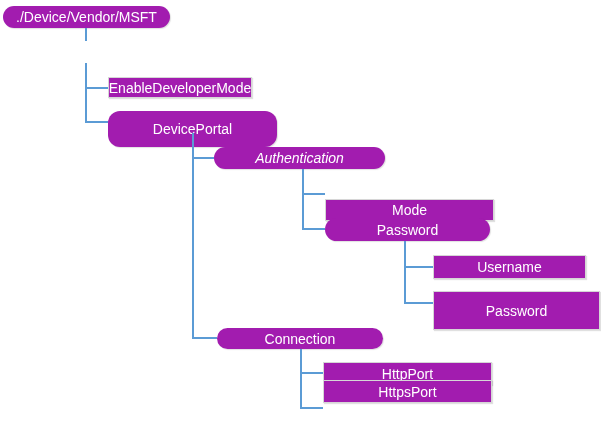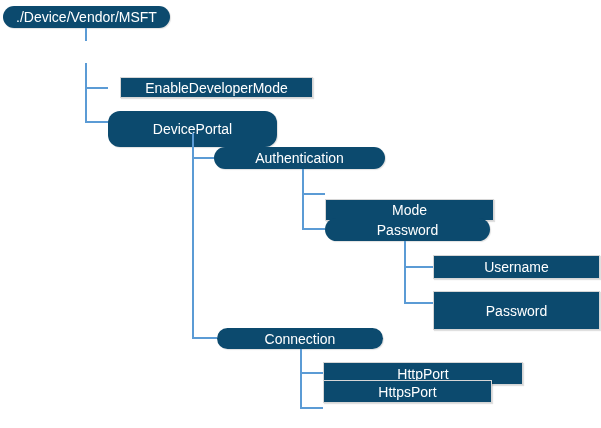--- a/index.html
+++ b/index.html
@@ -7,21 +7,21 @@
     position: relative;
     width: 601px;
     height: 428px;
     background: #ffffff;
     font-family: "Liberation Sans", sans-serif;
     overflow: hidden;
   }
   .node {
     position: absolute;
     box-sizing: border-box;
-    background: #0c4a6e;
+    background: #a21caf;
     color: #ffffff;
     font-size: 14px;
     line-height: 1;
     display: flex;
     align-items: center;
     justify-content: center;
     white-space: nowrap;
     box-shadow: 1px 1px 1px rgba(0,0,0,0.12);
   }
   .pill { border-radius: 12px; }
@@ -29,37 +29,37 @@
   .conn { position: absolute; background: #5B9BD5; }
 </style>
 </head>
 <body>
 
 <div class="canvas">
 
   <div class="node pill" style="left:3px;   top:6px;   width:167px; height:22px;">./Device/Vendor/MSFT</div>
 
 
-  <div class="node rect" style="left:120px; top:77px;  width:193px; height:21px;">EnableDeveloperMode</div>
+  <div class="node rect" style="left:108px; top:77px;  width:144px; height:21px;">EnableDeveloperMode</div>
 
   <div class="node pill" style="left:108px; top:111px; width:169px; height:36px;">DevicePortal</div>
 
-  <div class="node pill" style="left:214px; top:147px; width:171px; height:22px;">Authentication</div>
+  <div class="node pill" style="left:214px; top:147px; width:171px; height:22px;font-style:italic;">Authentication</div>
 
   <div class="node rect" style="left:325px; top:183px; width:169px; height:22px;margin-top:16px;">Mode</div>
 
   <div class="node pill" style="left:325px; top:218px; width:165px; height:23px;">Password</div>
 
-  <div class="node rect" style="left:433px; top:255px; width:167px; height:24px;">Username</div>
+  <div class="node rect" style="left:433px; top:255px; width:153px; height:24px;">Username</div>
 
   <div class="node rect" style="left:433px; top:291px; width:167px; height:39px;">Password</div>
 
   <div class="node pill" style="left:217px; top:328px; width:166px; height:21px;">Connection</div>
 
-  <div class="node rect" style="left:323px; top:362px; width:200px; height:23px;">HttpPort</div>
+  <div class="node rect" style="left:323px; top:362px; width:169px; height:23px;">HttpPort</div>
 
   <div class="node rect" style="left:323px; top:380px; width:169px; height:23px;">HttpsPort</div>
 
   <div class="conn" style="left:85px;  top:28px;  width:2px;  height:13px;"></div>
 
   <div class="conn" style="left:85px;  top:63px;  width:2px;  height:60px;"></div>
   <div class="conn" style="left:85px;  top:87px;  width:23px; height:2px;"></div>
   <div class="conn" style="left:85px;  top:121px; width:23px; height:2px;"></div>
 
   <div class="conn" style="left:192px; top:133px; width:2px;  height:206px;"></div>

